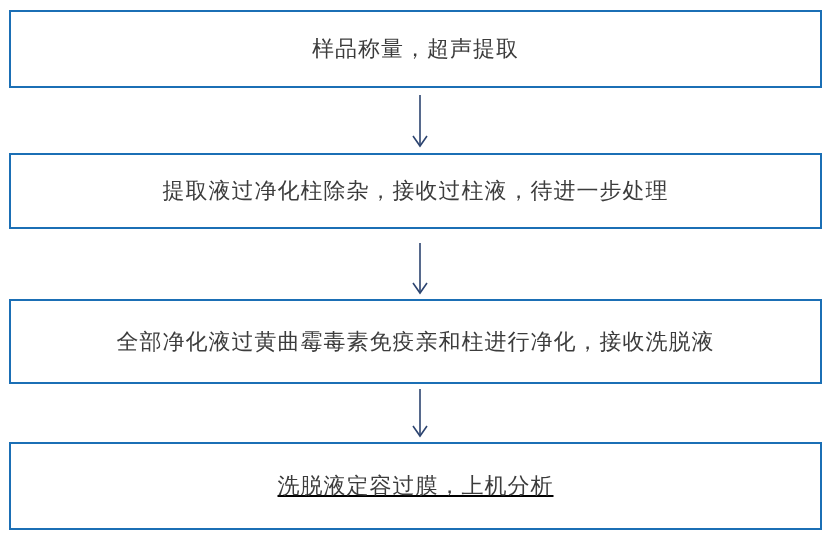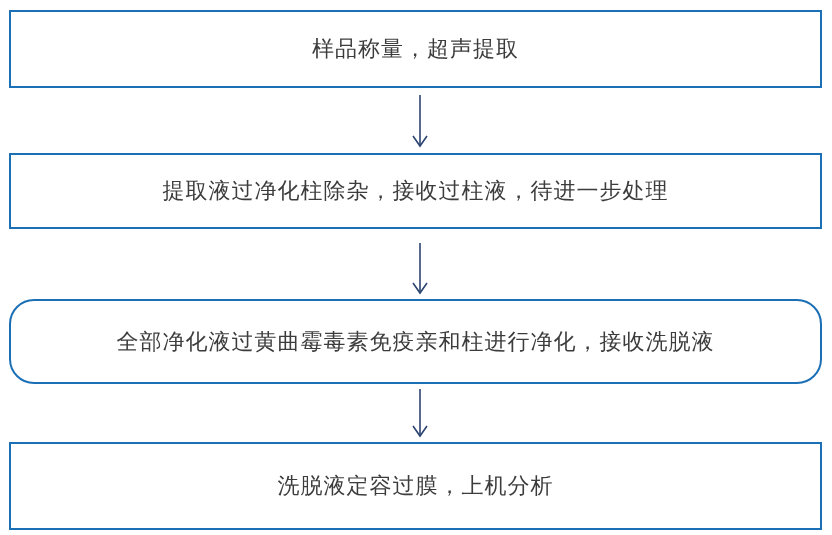--- a/index.html
+++ b/index.html
@@ -28,22 +28,22 @@
   }
   .flow-box .label {
     color: #3c3c3c;
     font-size: 22px;
     letter-spacing: 1px;
     white-space: nowrap;
     text-align: right;
   }
   .box-1 { top: 10px;  height: 78px; }
   .box-2 { top: 153px; height: 76px; }
-  .box-3 { top: 299px; height: 85px; border-radius: 25px; }
-  .box-4 { top: 442px; height: 88px; }
+  .box-3 { top: 299px; height: 85px; }
+  .box-4 { top: 442px; height: 88px; text-decoration: underline; }
   .arrow {
     position: absolute;
     left: 411px;
     width: 18px;
     color: #2c4470;
   }
   .arrow-1 { top: 95px;  height: 54px; }
   .arrow-2 { top: 243px; height: 53px; }
   .arrow-3 { top: 389px; height: 50px; }
   .arrow svg { display: block; width: 100%; height: 100%; }

